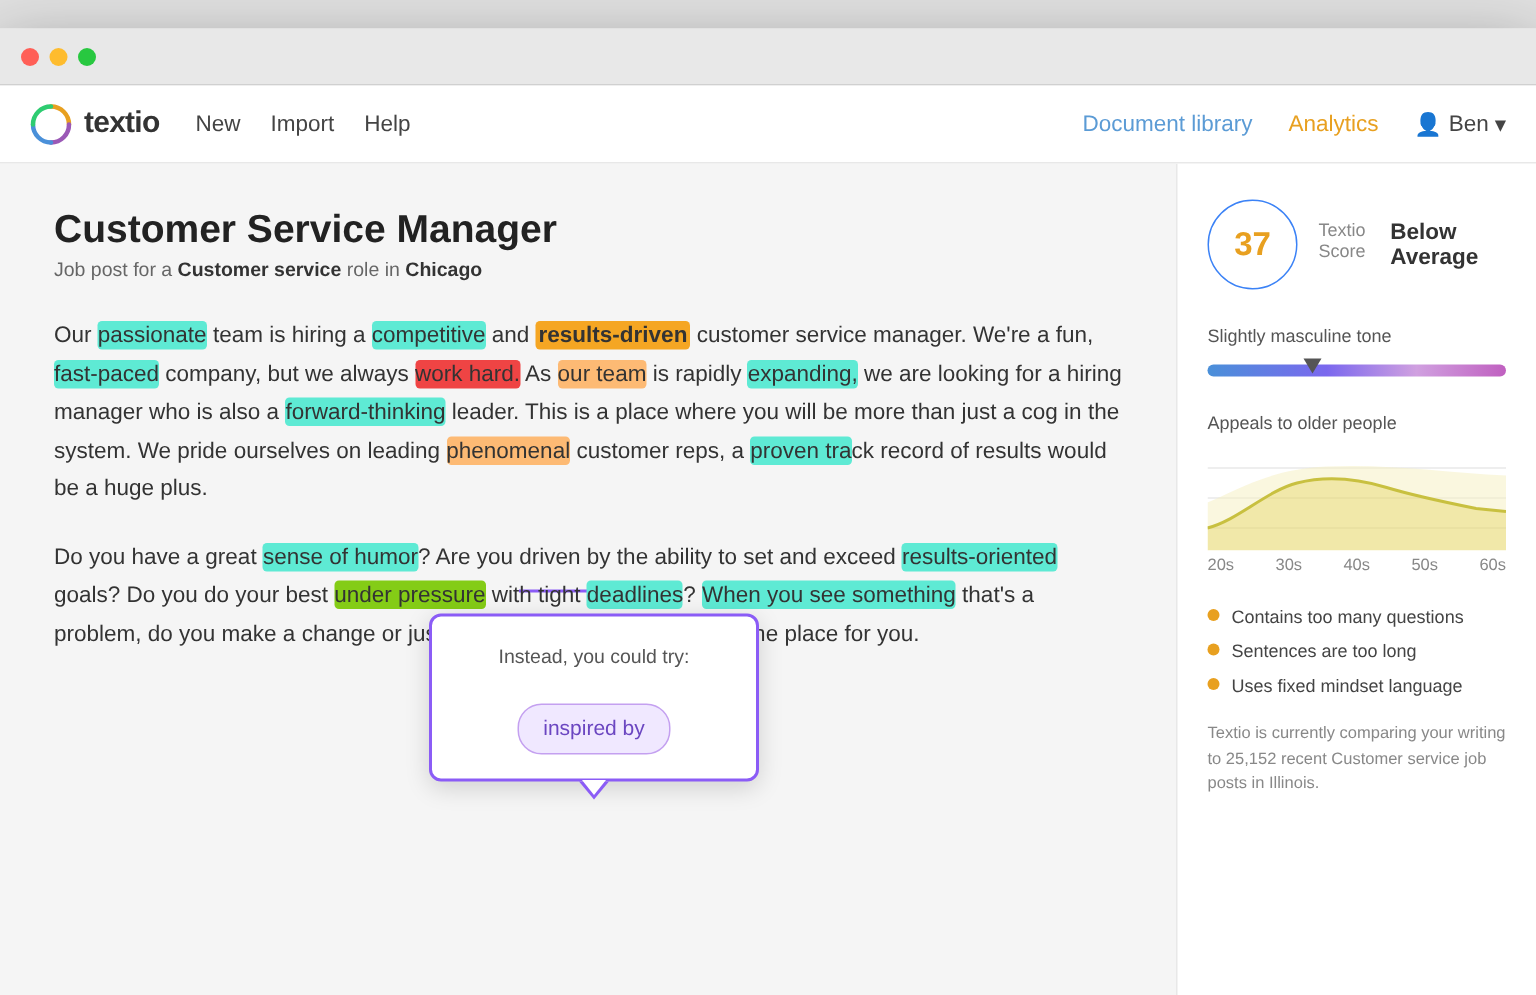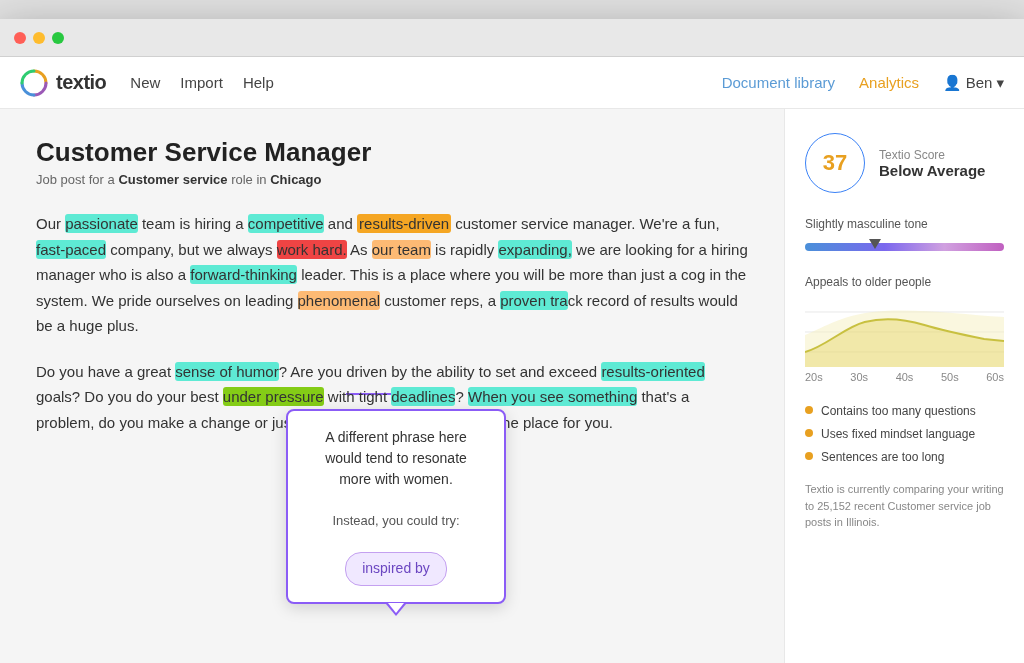--- a/index.html
+++ b/index.html
@@ -138,21 +138,21 @@
       color: #333;
       position: relative;
     }
     .body-text p {
       margin-bottom: 20px;
     }
 
     
     .hl-yellow { background: #5eead4; border-radius: 3px; padding: 1px 0; }
     .hl-green { background: #ef4444; border-radius: 3px; padding: 1px 0; }
-    .hl-orange { background: #f5a623; border-radius: 3px; padding: 1px 2px; }
+    .hl-orange { background: #f5a623; border-radius: 3px; padding: 1px 2px; font-weight: bold; }
     .hl-blue-light { background: #fdba74; border-radius: 3px; padding: 1px 0; }
     .hl-blue-dark { background: #84cc16; border-radius: 3px; padding: 1px 0; }
     .hl-underline-purple {
       border-bottom: 2px solid #8b5cf6;
       padding-bottom: 13px;
     }
 
     
     .tooltip-container {
       position: absolute;
@@ -236,21 +236,20 @@
       display: flex;
       align-items: center;
       justify-content: center;
       font-size: 22px;
       font-weight: 700;
       color: #e8a020;
       flex-shrink: 0;
     }
     .score-info {
       display: flex;
-      flex-direction: column;
     }
     .score-label {
       font-size: 12px;
       color: #888;
     }
     .score-desc {
       font-size: 15px;
       font-weight: 600;
       color: #333;
     }
@@ -383,21 +382,20 @@
         <strong>Chicago</strong>
       </p>
 
       <div class="body-text">
         <p>
           Our <span class="hl-yellow">passionate</span> team is hiring a <span class="hl-yellow">competitive</span> and <span class="hl-orange">results-driven</span> customer service manager. We're a fun, <span class="hl-yellow">fast-paced</span> company, but we always <span class="hl-green">work hard.</span> As <span class="hl-blue-light">our team</span> is rapidly <span class="hl-yellow">expanding,</span> we are looking for a hiring manager who is also a <span class="hl-yellow">forward-thinking</span> leader. This is a place where you will be more than just a cog in the system. We pride ourselves on leading <span class="hl-blue-light">phenomenal</span> customer reps, a <span class="hl-yellow">proven tra</span>ck record of results would be a huge plus.
         </p>
 
         <div class="tooltip-container">
           <div class="tooltip-box">
-            <p class="tooltip-main-text">A different phrase here would tend to resonate more with women.</p>
             <p class="tooltip-label">Instead, you could try:</p>
             <span class="tooltip-chip">inspired by</span>
             <div class="tooltip-arrow"></div>
             <div class="tooltip-arrow-inner"></div>
           </div>
         </div>
 
         <p>
           Do you have a great <span class="hl-yellow">sense of humor</span>? Are you <span class="hl-underline-purple">driven by</span> the ability to set and exceed <span class="hl-yellow">results-oriented</span> goals? Do you do your best <span class="hl-blue-dark">under pressure</span> with tight <span class="hl-yellow">deadlines</span>? <span class="hl-yellow">When you see something</span> that's a problem, do you make a change or just complain? If so, this might be the place for you.
         </p>
@@ -450,24 +448,24 @@
         </div>
       </div>
 
       <div class="bullets-section">
         <div class="bullet-item">
           <div class="bullet-dot"></div>
           <span>Contains too many questions</span>
         </div>
         <div class="bullet-item">
           <div class="bullet-dot"></div>
-          <span>Uses fixed mindset language</span>
+          <span>Sentences are too long</span>
         </div>
         <div class="bullet-item">
           <div class="bullet-dot"></div>
-          <span>Sentences are too long</span>
+          <span>Uses fixed mindset language</span>
         </div>
       </div>
 
       <p class="comparing-text">Textio is currently comparing your writing to 25,152 recent Customer service job posts in Illinois.</p>
     </div>
   </div>
 </div>
 
 </body></html>

